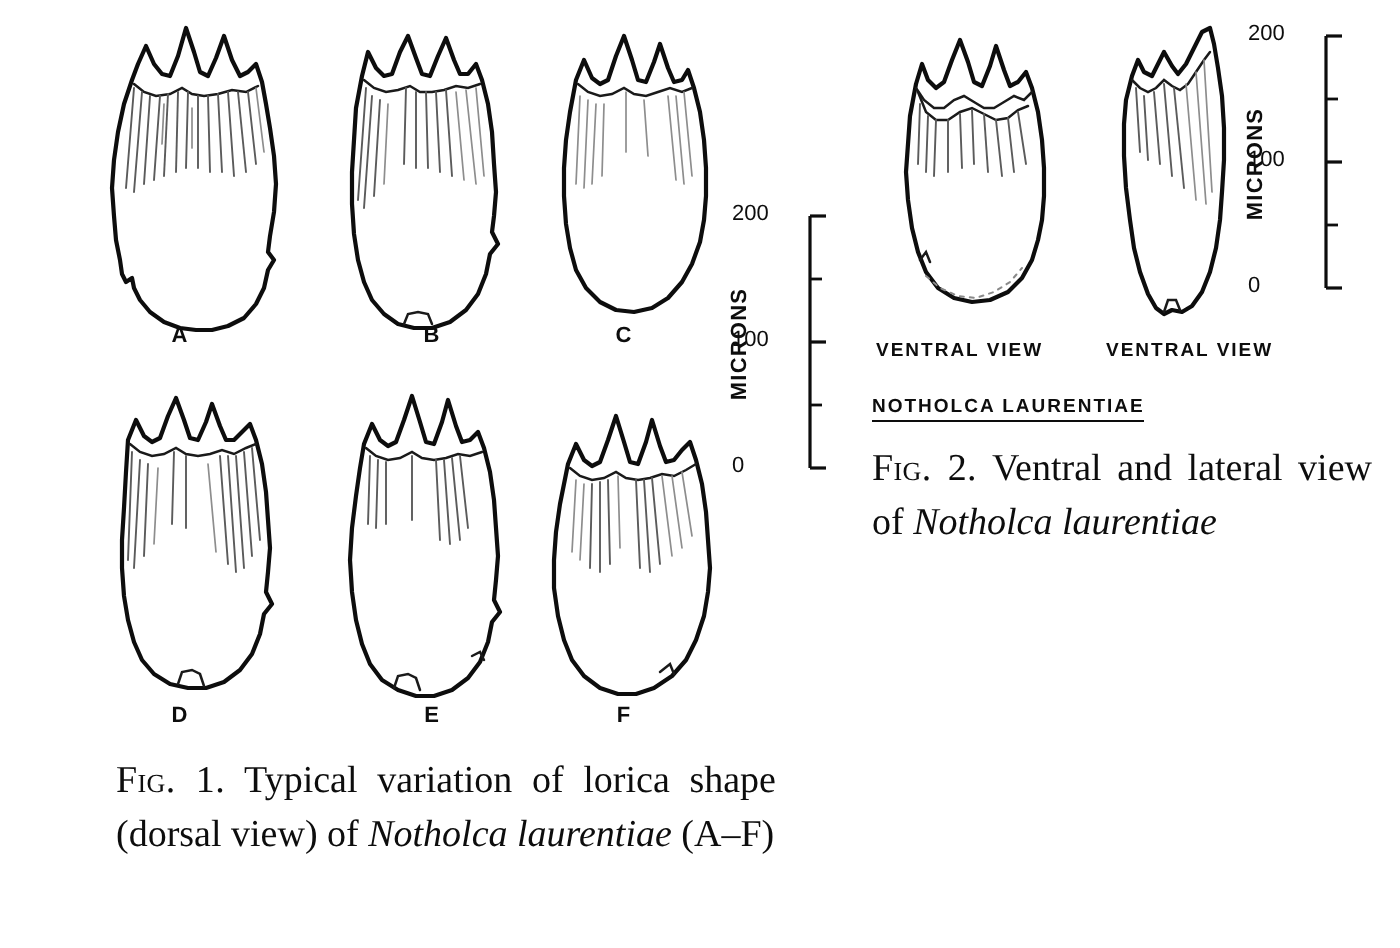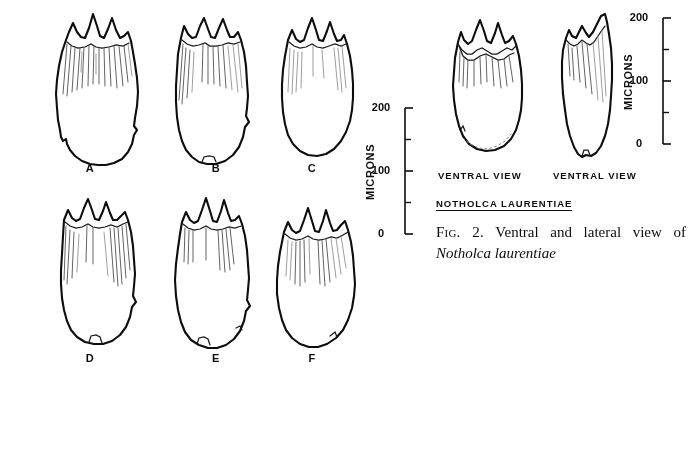--- a/index.html
+++ b/index.html
@@ -98,41 +98,41 @@
     stroke-width: 1.6;
   }
   .scale-tick-minor {
     stroke: #0d0d0d;
     stroke-width: 1.4;
   }
   .scale-num {
     position: absolute;
     font-family: "Liberation Sans", sans-serif;
     font-size: 11px;
-    font-weight: bold;
-    text-align: center;
+    font-weight: normal;
+    text-align: left;
     width: 30px;
     color: #0d0d0d;
   }
   .scale-units {
     position: absolute;
     font-family: "Liberation Sans", sans-serif;
     font-size: 11px;
     font-weight: bold;
     letter-spacing: 0.6px;
     color: #0d0d0d;
     transform: rotate(-90deg);
     transform-origin: 50% 50%;
     white-space: nowrap;
   }
   
   .caption {
     position: absolute;
     font-family: "Liberation Serif", serif;
-    font-size: 15px;
+    font-size: 19px;
     line-height: 1.42;
     color: #0d0d0d;
     text-align: justify;
   }
   .caption .figlabel {
     font-variant: small-caps;
     letter-spacing: 0.2px;
   }
   .caption .sp {
     font-style: italic;
@@ -304,20 +304,27 @@
         <line class="scale-tick-major" x1="5" y1="65" x2="13" y2="65"></line>
         <line class="scale-tick-minor" x1="5" y1="96.5" x2="11" y2="96.5"></line>
         <line class="scale-tick-major" x1="5" y1="128" x2="13" y2="128"></line>
       </svg>
     </div>
     <div class="scale-num" style="left:366px; top:101px;">200</div>
     <div class="scale-num" style="left:366px; top:164px;">100</div>
     <div class="scale-num" style="left:366px; top:227px;">0</div>
     <div class="scale-units" style="left:340px; top:166px; width:60px; text-align:center;">MICRONS</div>
 
+    <div class="caption" style="left:58px; top:378px; width:330px;">
+      <span class="figlabel">Fig. 1.</span>
+      <span>Typical variation of lorica shape (dorsal</span>
+      <span>view) of</span>
+      <span class="sp">Notholca laurentiae</span>
+      <span>(A–F)</span>
+    </div>
   </div>
 
   <div id="figure-2">
 
     <div class="specimen" style="left:16px; top:10px; width:105px; height:155px;">
       <svg viewBox="0 0 105 155" preserveAspectRatio="none">
         <path class="outline" d="M22,32 L25,22 L28,30 L32,34 L36,31 L40,20 L44,10 L48,21 L51,31 L55,33 L59,23 L62,13 L66,25 L69,33 L73,31 L77,26 L80,34 L83,46 L85,60 L86,74 L86,88 L85,100 L83,110 L80,120 L75,129 L68,136 L59,140 L50,141 L41,139 L33,134 L27,126 L23,116 L20,104 L18,90 L17,76 L18,62 L19,48 Z"></path>
         <path class="inner-line" d="M22,34 L26,40 L31,44 L36,44 L41,40 L46,38 L51,41 L56,44 L61,44 L66,41 L71,38 L76,40 L80,36"></path>
         <path class="inner-line" d="M23,36 L27,46 L32,50 L38,50 L44,46 L50,44 L56,47 L62,50 L68,49 L73,45 L78,43"></path>
         <path class="stria" d="M24,42 L23,72"></path>

